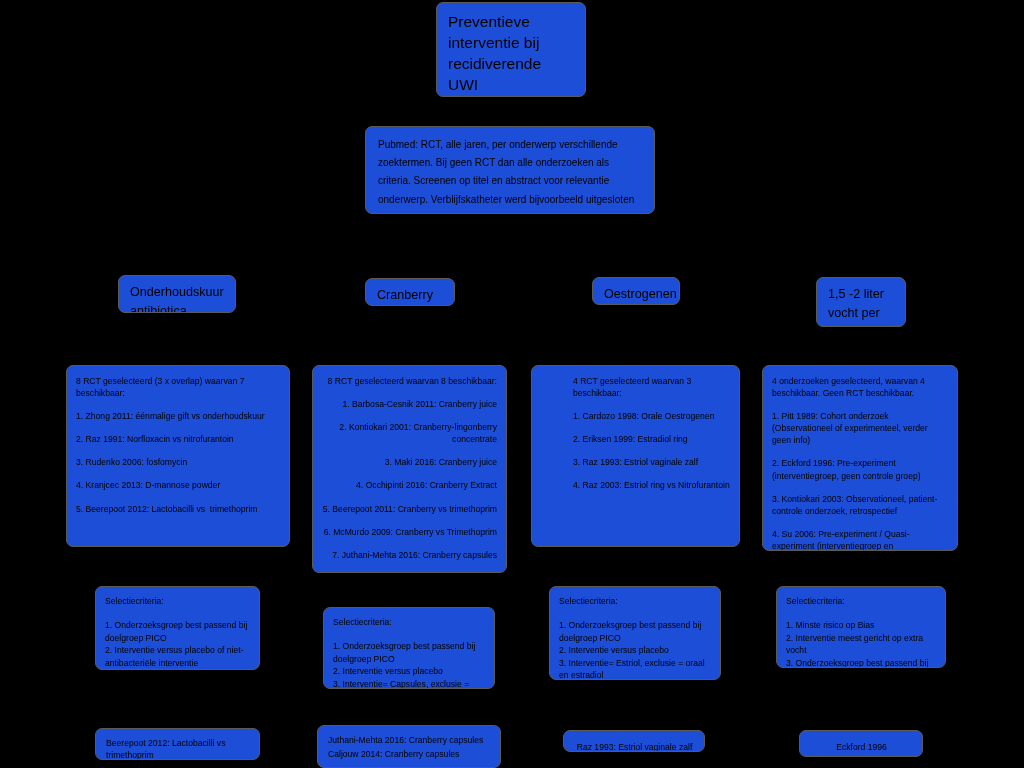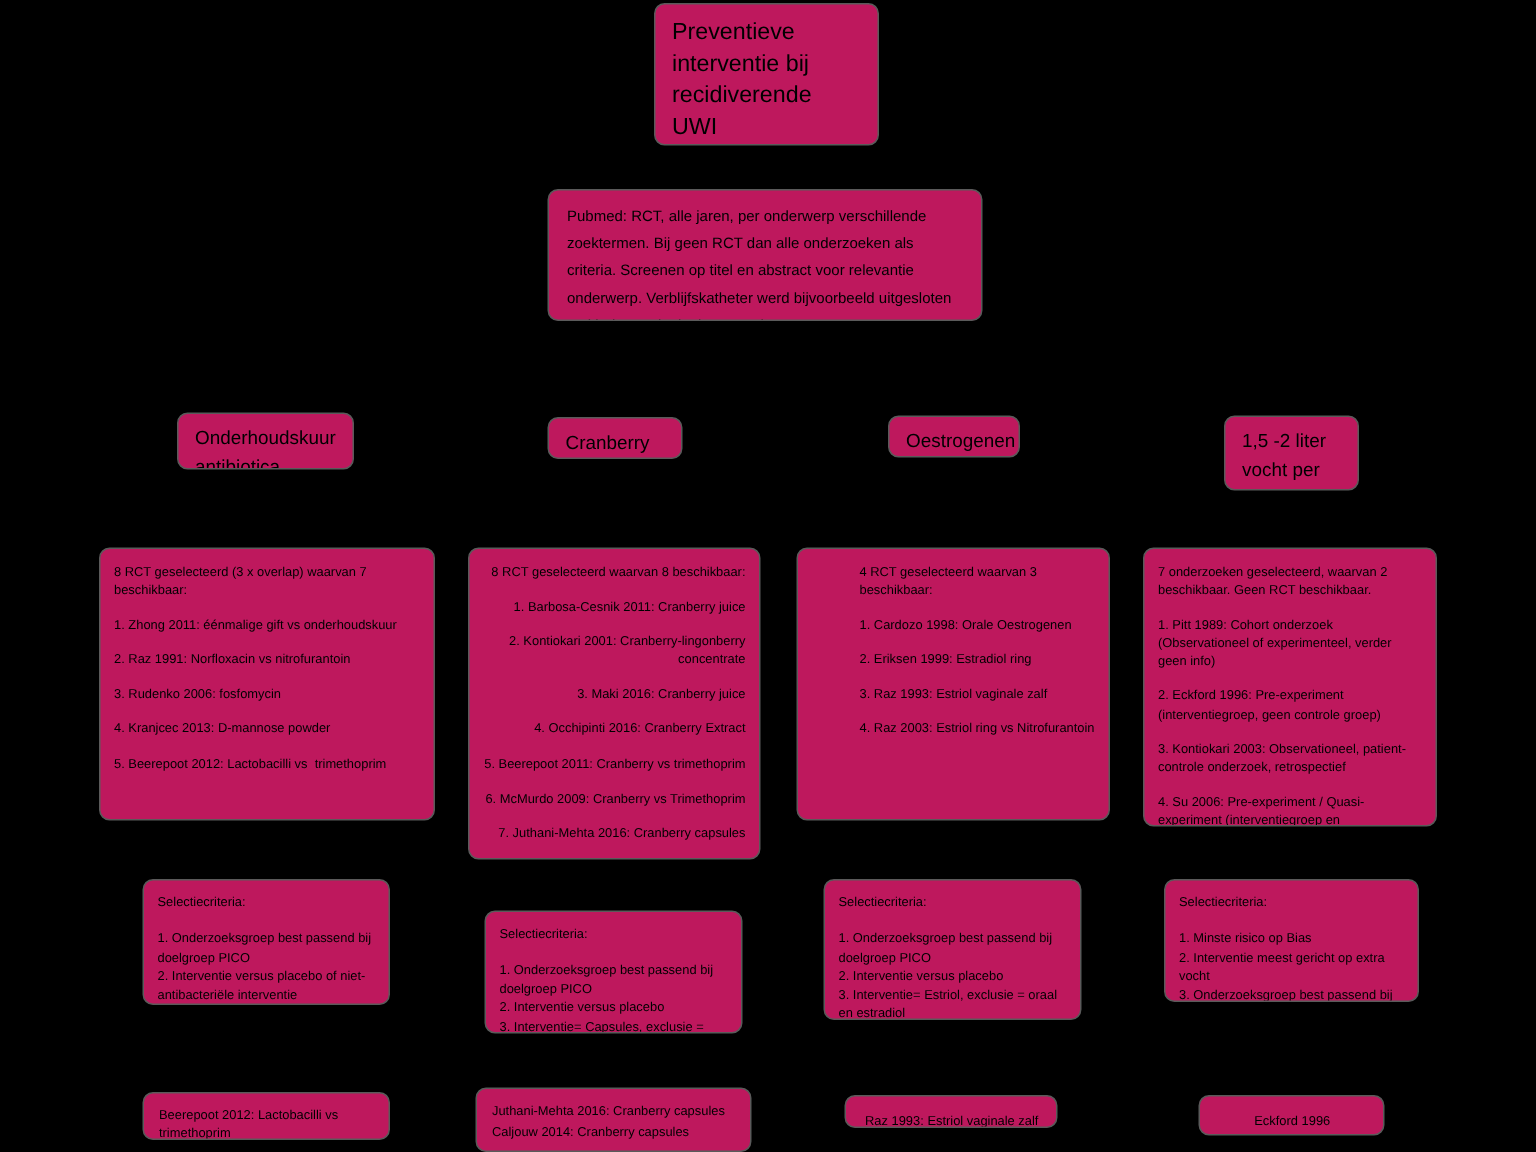--- a/index.html
+++ b/index.html
@@ -17,21 +17,21 @@
   }
   .canvas {
     position: absolute;
     left: 0; top: 0;
     width: 1024px;
     height: 768px;
     background: #000000;
   }
   .node {
     position: absolute;
-    background: #be185d;
+    background: #1d4ed8;
     border: 1px solid #5a5a5a;
     border-radius: 7px;
     box-sizing: border-box;
     color: #000000;
     overflow: hidden;
   }
   .node .line {
     display: block;
     white-space: pre-wrap;
   }
@@ -157,21 +157,21 @@
 
   <div class="node studies-node" id="studies-2">
     <span class="line">4 RCT geselecteerd waarvan 3 beschikbaar:</span>
     <span class="line">1. Cardozo 1998: Orale Oestrogenen</span>
     <span class="line">2. Eriksen 1999: Estradiol ring</span>
     <span class="line">3. Raz 1993: Estriol vaginale zalf</span>
     <span class="line">4. Raz 2003: Estriol ring vs Nitrofurantoin</span>
   </div>
 
   <div class="node studies-node" id="studies-3">
-    <span class="line">7 onderzoeken geselecteerd, waarvan 2 beschikbaar. Geen RCT beschikbaar.</span>
+    <span class="line">4 onderzoeken geselecteerd, waarvan 4 beschikbaar. Geen RCT beschikbaar.</span>
     <span class="line">1. Pitt 1989: Cohort onderzoek (Observationeel of experimenteel, verder geen info)</span>
     <span class="line">2. Eckford 1996: Pre-experiment (interventiegroep, geen controle groep)</span>
     <span class="line">3. Kontiokari 2003: Observationeel, patient-controle onderzoek, retrospectief</span>
     <span class="line">4. Su 2006: Pre-experiment / Quasi-experiment (interventiegroep en controlegroep maar een deel van de interventiegroep van een vorige studie)</span>
   </div>
 
   <div class="node criteria-node" id="criteria-0">
     <span class="line head">Selectiecriteria:</span>
     <span class="line">1. Onderzoeksgroep best passend bij doelgroep PICO</span>
     <span class="line">2. Interventie versus placebo of niet-antibacteriële interventie</span>

